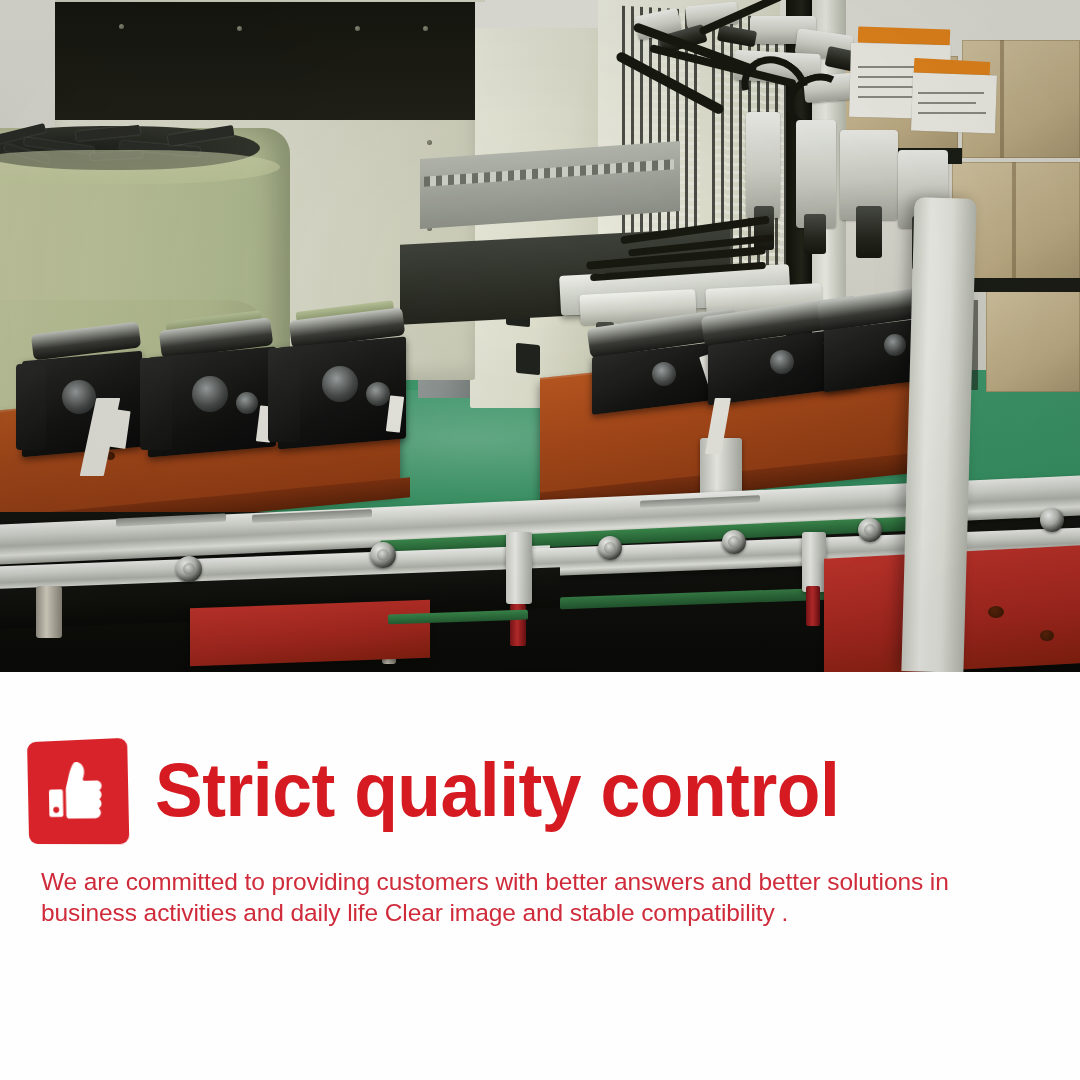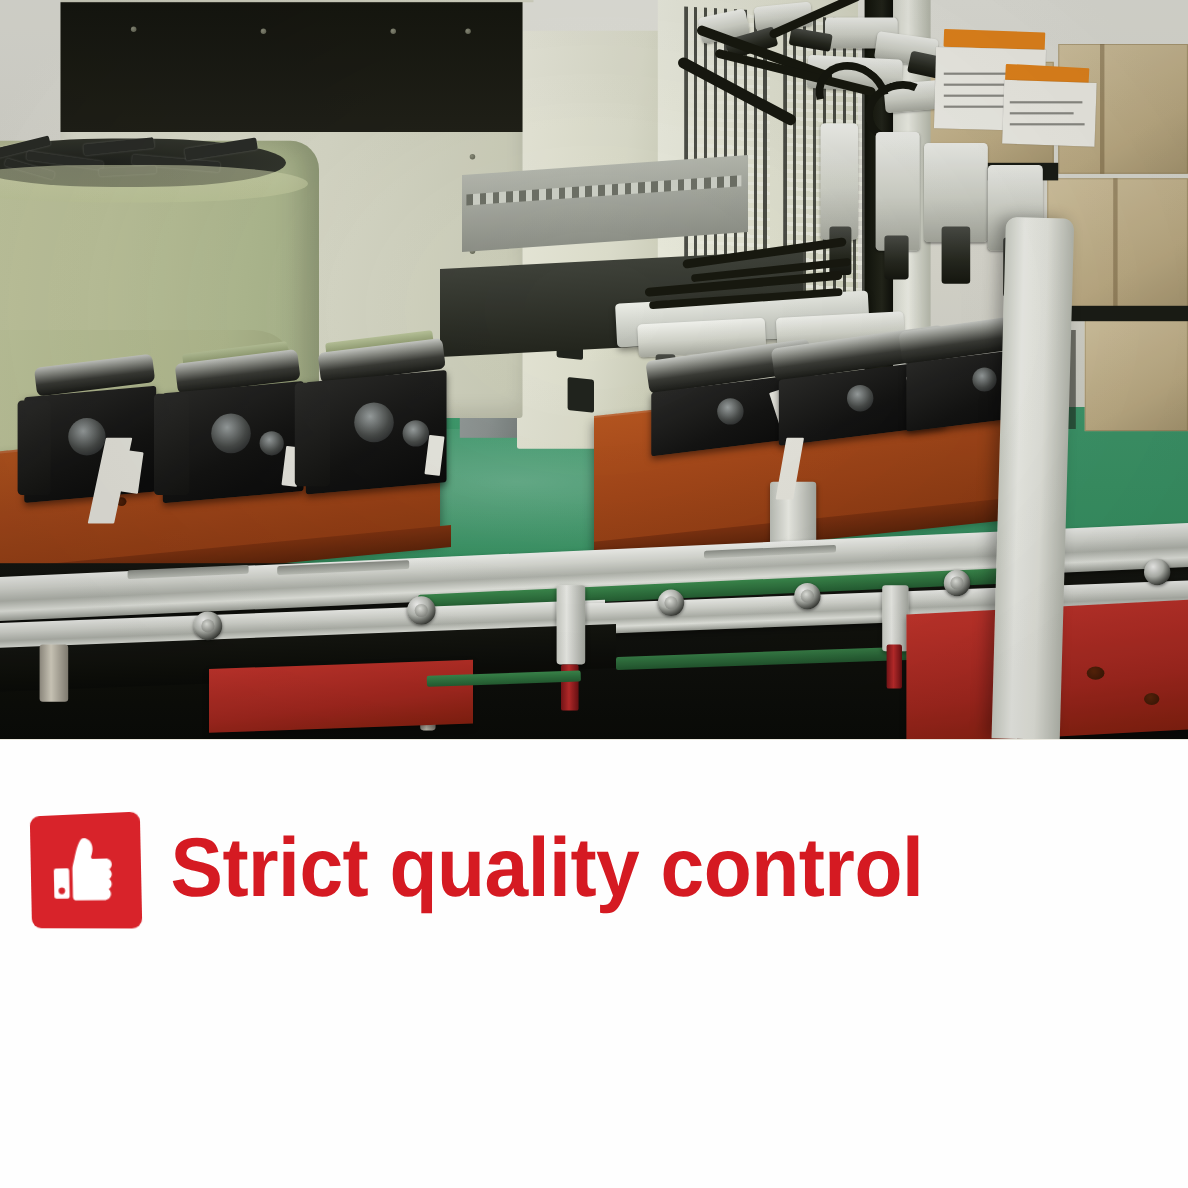--- a/index.html
+++ b/index.html
@@ -3,21 +3,21 @@
 <meta charset="utf-8">
 <title>Strict quality control</title>
 <style>
   * { margin:0; padding:0; box-sizing:border-box; }
   html,body { width:1080px; height:1080px; }
   body {
     background:#ffffff;
     font-family:"Liberation Sans", sans-serif;
     overflow:hidden;
   }
-  .page { position:relative; width:1080px; height:1080px; background:#fdba74; }
+  .page { position:relative; width:1080px; height:1080px; background:#000000; }
 
   
   .photo {
     position:absolute; left:0; top:0; width:1080px; height:672px;
     overflow:hidden; background:#2e6f52;
   }
   .ph { position:absolute; }
 
   
   .wall {
@@ -573,14 +573,15 @@
                C53 36.5 54 34.9 54 33 C54 31.2 53.1 29.6 51.7 28.7
                C53.2 27.9 54.2 26.3 54.2 24.4 C54.2 21.6 51.9 19.3 49.1 19.3
                L37.5 19.3 C36.4 19.3 35.7 18.2 36.1 17.2
                C37.2 14.4 37.8 11.3 37.3 8.4 C36.7 4.7 34 1.6 30.4 1
                C29.1 0.8 27.8 1.1 27 2 Z" fill="#ffffff"></path>
     </svg>
   </div>
 
   <h1 class="title">Strict quality control</h1>
 
+  <p class="body">We are committed to providing customers with better answers and better solutions in business activities and daily life Clear image and stable compatibility .</p>
 
 </div>
 
 </body></html>

